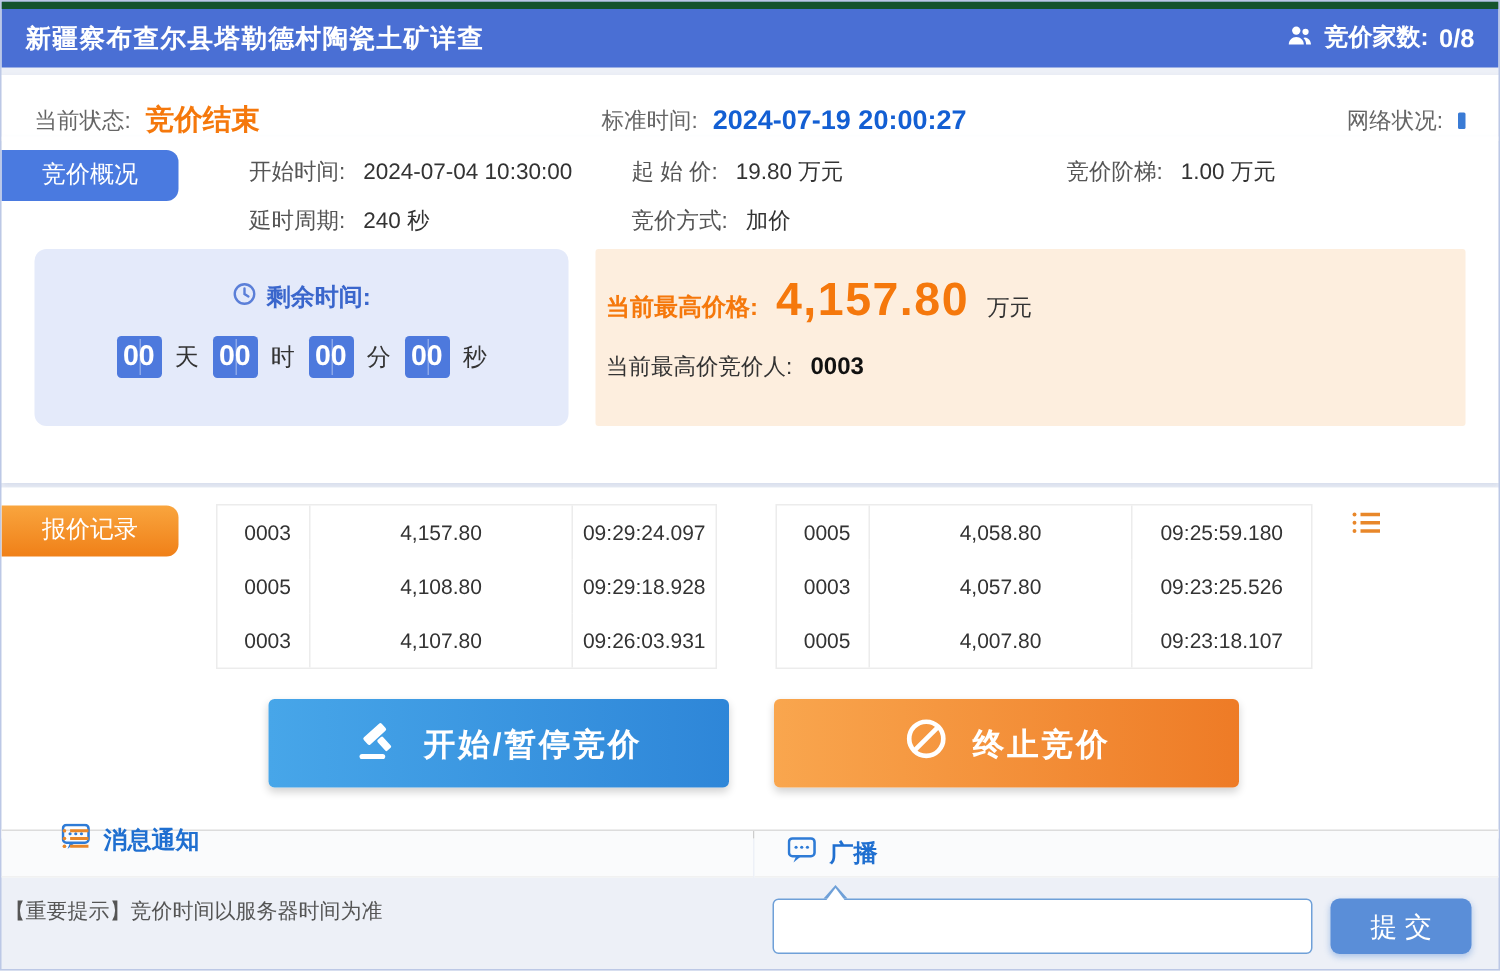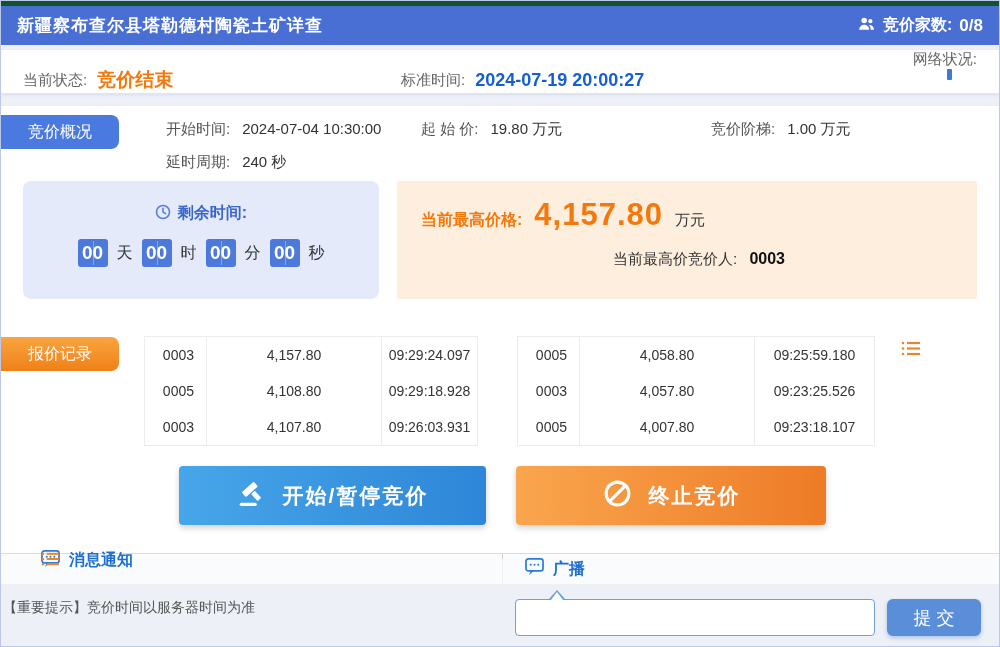--- a/index.html
+++ b/index.html
@@ -18,28 +18,28 @@
 
   
   .statusbar { position:absolute; top:49px; left:0; right:0; height:44px; background:#fff;
     border-bottom:1px solid #e4e4e4; box-shadow:0 1px 3px rgba(120,140,190,.18); }
   .statusbar .grp { position:absolute; top:0; height:60px; display:flex; align-items:center; }
   .lbl-gray { color:#666; font-size:15px; }
   .status-left { left:22px; }
   .status-left .status-val { color:#f5780c; font-size:19px; font-weight:bold; margin-left:10px; }
   .status-mid { left:400px; }
   .status-mid .time-val { color:#135fd3; font-size:18px; font-weight:bold; margin-left:10px; }
-  .status-right { right:22px;flex-direction:column; }
+  .status-right { right:22px; }
   .net-bar { display:inline-block; width:5px; height:11px; background:#3a7bd5;
     border-radius:1px; margin-left:10px; }
 
   
   .panel { position:absolute; left:0; right:0; background:#fff;
     box-shadow:0 2px 4px rgba(120,140,190,.20); }
-  .panel1 { top:105px; height:231px; }
+  .panel1 { top:90px; height:231px; }
   .panel2 { top:324px; height:234px; box-shadow:none; }
 
   .sec-tag { position:absolute; left:0; width:118px; height:34px; line-height:34px;
     text-align:center; color:#fff; font-size:16px; border-radius:0 8px 8px 0; }
   .tag-blue { top:9px; background:#4a7ae0; }
   .tag-orange { top:12px; background:linear-gradient(180deg,#f9a53e,#f08018); }
 
   
   .fields { position:absolute; left:165px; top:14px; display:grid;
     grid-template-columns:255px 290px auto; row-gap:14px; font-size:15px; }
@@ -54,21 +54,21 @@
     gap:7px; color:#3a66cc; font-size:16px; font-weight:bold; }
   .cd-digits { margin-top:15px; display:flex; justify-content:center; align-items:center; gap:9px; }
   .digit { position:relative; width:30px; height:28px; background:#4d79dd; border-radius:3px;
     color:#fff; font-weight:bold; font-size:19px; line-height:28px; }
   .digit::after { content:''; position:absolute; left:50%; top:2px; bottom:2px; width:1px;
     background:rgba(255,255,255,.35); }
   .cd-unit { color:#333; font-size:16px; }
 
   
   .pricebox { position:absolute; left:396px; top:75px; width:580px; height:118px;
-    background:#fdeede; border-radius:2px; padding-left:24px;text-align:center; }
+    background:#fdeede; border-radius:2px; padding-left:7px; }
   .price-line1 { margin-top:16px; display:flex; align-items:baseline; gap:12px; }
   .price-lbl { color:#f5780c; font-size:16px; font-weight:bold; }
   .price-val { color:#f5780c; font-size:31px; font-weight:bold; letter-spacing:1px; }
   .price-unit { color:#333; font-size:15px; }
   .price-line2 { margin-top:17px; font-size:15px; color:#333; }
   .price-bidder { font-weight:bold; color:#111; font-size:16px; margin-left:8px; }
 
   
   .rec-table { position:absolute; top:11px; border:1px solid #ececec; background:#fff; }
   .rec-left { left:143px; width:334px; }
@@ -163,20 +163,24 @@
         <span class="f-val">19.80 万元</span>
       </div>
       <div class="field">
         <span class="f-lbl">竞价阶梯:</span>
         <span class="f-val">1.00 万元</span>
       </div>
       <div class="field">
         <span class="f-lbl">延时周期:</span>
         <span class="f-val">240 秒</span>
       </div>
+      <div class="field">
+        <span class="f-lbl">竞价方式:</span>
+        <span class="f-val">加价</span>
+      </div>
     </div>
 
     <div class="countdown">
       <div class="cd-title">
         <span>
           <svg width="16" height="16" viewBox="0 0 16 16">
             <circle cx="8" cy="8" r="6.5" fill="none" stroke="#5b7fd8" stroke-width="1.6"></circle>
             <path d="M8 4.3V8l2.6 1.6" stroke="#5b7fd8" stroke-width="1.6" fill="none" stroke-linecap="round"></path>
           </svg>
         </span>

